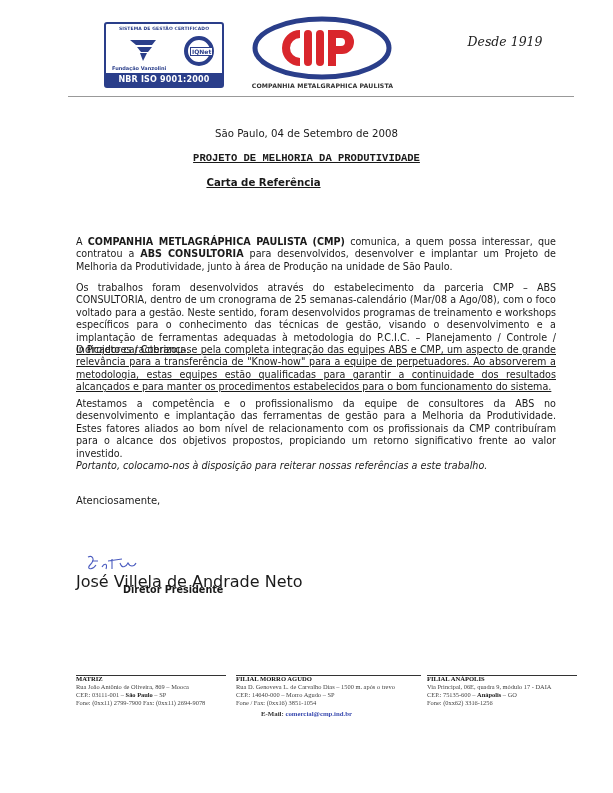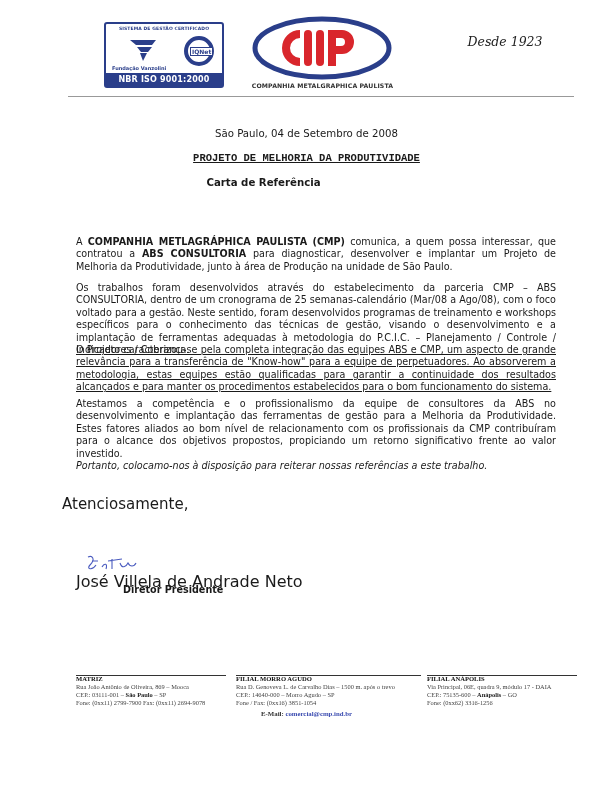--- a/index.html
+++ b/index.html
@@ -49,32 +49,32 @@
     
     .date-line {
       position: absolute; left: 0; width: 613px; top: 128px; text-align: center; font-size: 10.2px;
     }
     .doc-title {
       position: absolute; left: 0; width: 613px; top: 152px; text-align: center; font-size: 10.5px;
       font-weight: bold; text-decoration: underline; font-family: Liberation Mono, monospace;
     }
     .doc-subtitle {
       position: absolute; left: 0; width: 527px; top: 177px; text-align: center; font-size: 10.2px;
-      font-weight: bold; 
+      font-weight: bold; text-decoration: underline;
     }
     .para {
       position: absolute; left: 76px; width: 480px; font-size: 9.6px; line-height: 12.4px;
       text-align: justify;
     }
     .p1 { top: 236px; }
     .p2 { top: 282px; }
     .p3 { top: 344px; text-decoration: underline; }
     .p4 { top: 398px; }
     .p5 { top: 460px; font-style: italic; }
-    .closing { position: absolute; left: 62px; top: 495px; font-size: 15px; }
+    .closing { position: absolute; left: 76px; top: 495px; font-size: 10px; }
 
     .signature { position: absolute; left: 82px; top: 553px; width: 60px; height: 22px; }
     .signer-name { position: absolute; left: 76px; top: 572px; font-size: 16px; }
     .signer-role { position: absolute; left: 92px; top: 584px; font-size: 9.6px; font-weight: bold; padding-left: 31px; }
 
     
     .footer-rule { position: absolute; height: 1px; background: #333; top: 675px; }
     .f-col {
       position: absolute; top: 675px; font-family: "Liberation Serif", "DejaVu Serif", serif;
       font-size: 6.4px; line-height: 8px; color: #444;
@@ -110,29 +110,29 @@
 <svg class="cmp-logo" viewBox="0 0 140 64">
   <ellipse cx="70" cy="32" rx="67" ry="29" fill="none" stroke="#2a3e8a" stroke-width="5"></ellipse>
   <path d="M48 14 A18 18 0 1 0 48 50 L48 42 A10 10 0 1 1 48 22 Z" fill="#d9262c"></path>
   <rect x="52" y="14" width="8" height="36" rx="4" fill="#d9262c"></rect>
   <rect x="64" y="14" width="8" height="36" rx="4" fill="#d9262c"></rect>
   <path d="M76 14 L90 14 A12 12 0 0 1 90 38 L84 38 L84 50 L76 50 Z M84 22 L84 30 L89 30 A4 4 0 0 0 89 22 Z" fill="#d9262c"></path>
 </svg>
 <div class="cmp-name">COMPANHIA METALGRAPHICA PAULISTA</div>
 
 <div class="motto">
-  <div>Desde 1923</div>
+  <div>Desde 1919</div>
 </div>
 <div class="header-rule"></div>
 
 <div class="date-line">São Paulo, 04 de Setembro de 2008</div>
 <div class="doc-title">PROJETO DE MELHORIA DA PRODUTIVIDADE</div>
 <div class="doc-subtitle">Carta de Referência</div>
 
-<div class="para p1"><span>A </span><b>COMPANHIA METLAGRÁPHICA PAULISTA (CMP)</b><span> comunica, a quem possa interessar, que contratou a </span><b>ABS CONSULTORIA</b><span> para diagnosticar, desenvolver e implantar um Projeto de Melhoria da Produtividade, junto à área de Produção na unidade de São Paulo.</span></div>
+<div class="para p1"><span>A </span><b>COMPANHIA METLAGRÁPHICA PAULISTA (CMP)</b><span> comunica, a quem possa interessar, que contratou a </span><b>ABS CONSULTORIA</b><span> para desenvolvidos, desenvolver e implantar um Projeto de Melhoria da Produtividade, junto à área de Produção na unidade de São Paulo.</span></div>
 
 <div class="para p2">Os trabalhos foram desenvolvidos através do estabelecimento da parceria CMP – ABS CONSULTORIA, dentro de um cronograma de 25 semanas-calendário (Mar/08 a Ago/08), com o foco voltado para a gestão. Neste sentido, foram desenvolvidos programas de treinamento e workshops específicos para o conhecimento das técnicas de gestão, visando o desenvolvimento e a implantação de ferramentas adequadas à metodologia do P.C.I.C. – Planejamento / Controle / Indicadores / Cobrança.</div>
 <div class="para p3">O Projeto caracterizou-se pela completa integração das equipes ABS e CMP, um aspecto de grande relevância para a transferência de "Know-how" para a equipe de perpetuadores. Ao absorverem a metodologia, estas equipes estão qualificadas para garantir a continuidade dos resultados alcançados e para manter os procedimentos estabelecidos para o bom funcionamento do sistema.</div>
 <div class="para p4">Atestamos a competência e o profissionalismo da equipe de consultores da ABS no desenvolvimento e implantação das ferramentas de gestão para a Melhoria da Produtividade. Estes fatores aliados ao bom nível de relacionamento com os profissionais da CMP contribuíram para o alcance dos objetivos propostos, propiciando um retorno significativo frente ao valor investido.</div>
 <div class="para p5">Portanto, colocamo-nos à disposição para reiterar nossas referências a este trabalho.</div>
 
 <div class="closing">Atenciosamente,</div>
 
 <svg class="signature" viewBox="0 0 60 22">
   <path d="M6 4 C10 2 14 6 8 12 C4 16 10 18 14 12 M10 8 L16 8 M20 14 C22 10 26 10 24 16 M30 6 L30 16 M26 8 L40 6 M38 10 C40 16 44 14 46 10 C48 14 52 14 54 10" fill="none" stroke="#4a5bbf" stroke-width="1.1"></path>

